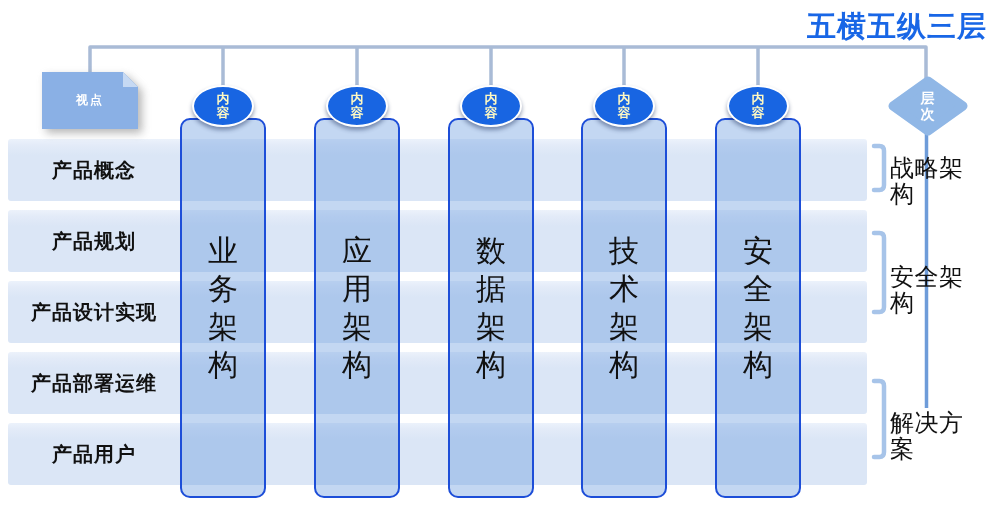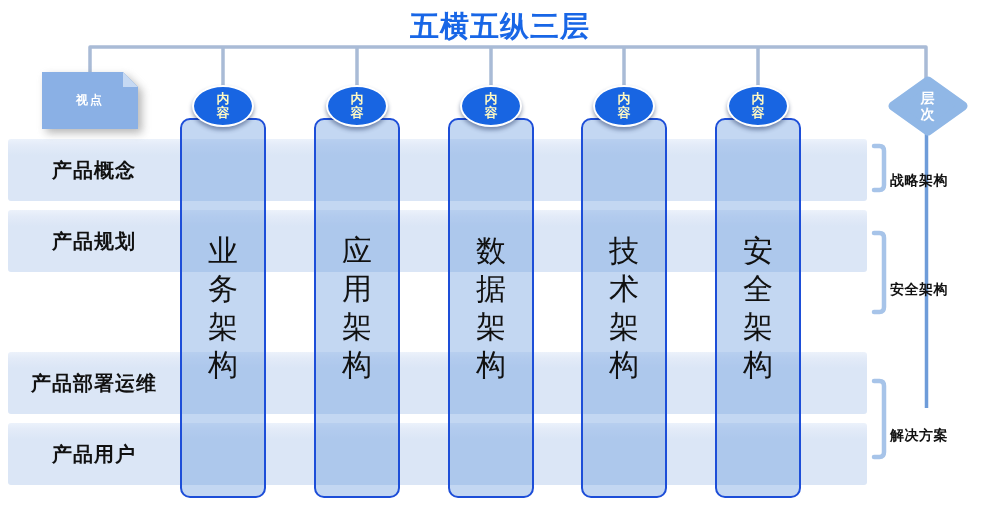--- a/index.html
+++ b/index.html
@@ -5,21 +5,21 @@
   * { margin:0; padding:0; box-sizing:border-box; }
   html,body { background:#ffffff; }
   body { font-family:"Liberation Sans", sans-serif; }
   .stage {
     position:relative; width:987px; height:518px; background:#ffffff;
     overflow:hidden;
   }
   
   .title {
     position:absolute; left:13px; top:7px; width:974px;
-    text-align:center; font-size:29px; font-weight:700; color:#1866E6;
+    text-align:right; font-size:29px; font-weight:700; color:#1866E6;
     letter-spacing:1px; z-index:5;
   }
   
   svg.connector { position:absolute; left:0; top:0; z-index:1; pointer-events:none; }
   
   .row {
     position:absolute; left:8px; width:859px; height:62px;
     background:linear-gradient(180deg,#ECF2FB 0%,#E3EBF8 10%,#DBE6F6 26%);
     border-radius:3px; z-index:2;
   }
@@ -67,22 +67,22 @@
     position:absolute; left:0; top:0; width:80px; height:60px;
     display:flex; align-items:center; justify-content:center;
   }
   .diamond-text span {
     width:15px; font-size:14px; line-height:16px; font-weight:700; color:#ffffff;
     text-align:left; word-break:break-all; line-break:anywhere;
   }
   
   svg.bracket { position:absolute; left:871px; z-index:2; }
   .layer-label {
-    position:absolute; left:890px; width:97px; font-size:14px; font-weight:700;
-    color:#111; line-height:26px; z-index:3; letter-spacing:0.5px;margin-top:12px;
+    position:absolute; left:890px; width:97px; font-size:24px; font-weight:400;
+    color:#111; line-height:26px; z-index:3; letter-spacing:0.5px;
   }
 </style>
 </head>
 <body>
 
 <div class="stage">
 
   <div class="title">五横五纵三层</div>
 
   <svg class="connector" width="987" height="518">
@@ -93,20 +93,23 @@
     <line x1="624" y1="47" x2="624" y2="92" stroke-width="3.5" stroke="#A9BBD6"></line>
     <line x1="758" y1="47" x2="758" y2="92" stroke-width="3.5" stroke="#A9BBD6"></line>
     <line x1="926.5" y1="133" x2="926.5" y2="408" stroke-width="3.5" stroke="#6E9CD9"></line>
   </svg>
 
   <div class="row" style="top:139px">
     <div class="row-label">产品概念</div>
   </div>
   <div class="row" style="top:210px">
     <div class="row-label">产品规划</div>
+  </div>
+  <div class="row" style="top:281px">
+    <div class="row-label">产品设计实现</div>
   </div>
   <div class="row" style="top:352px">
     <div class="row-label">产品部署运维</div>
   </div>
   <div class="row" style="top:423px">
     <div class="row-label">产品用户</div>
   </div>
 
   <div class="col" style="left:180px">
     <div class="col-text">业务架构</div>

